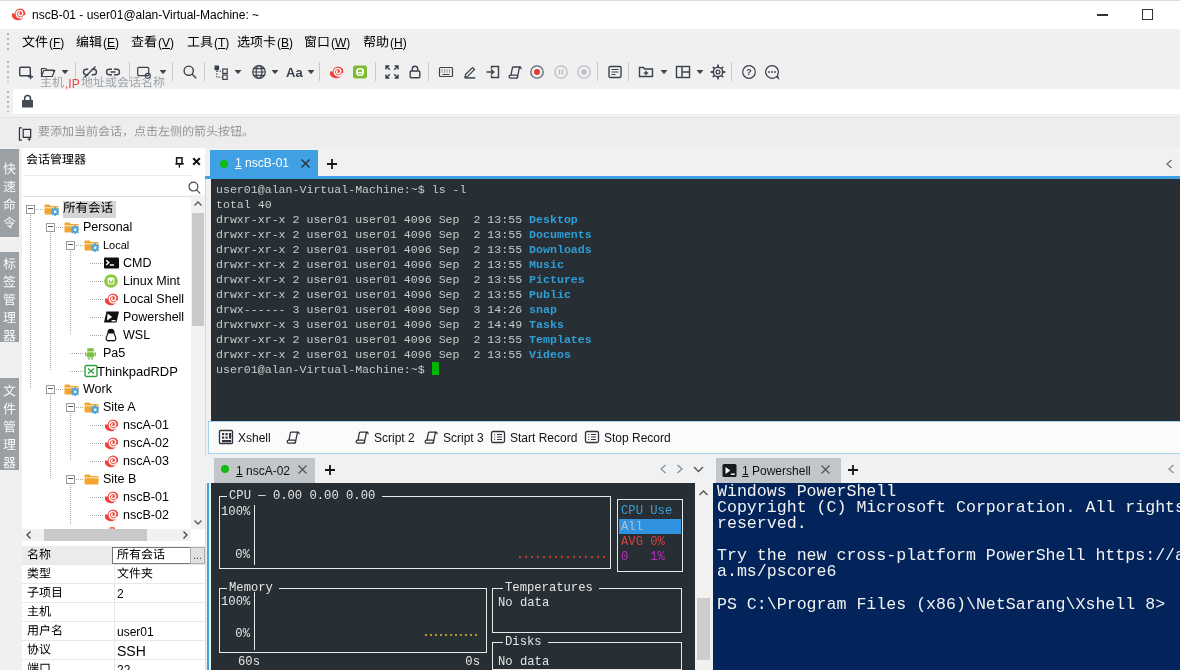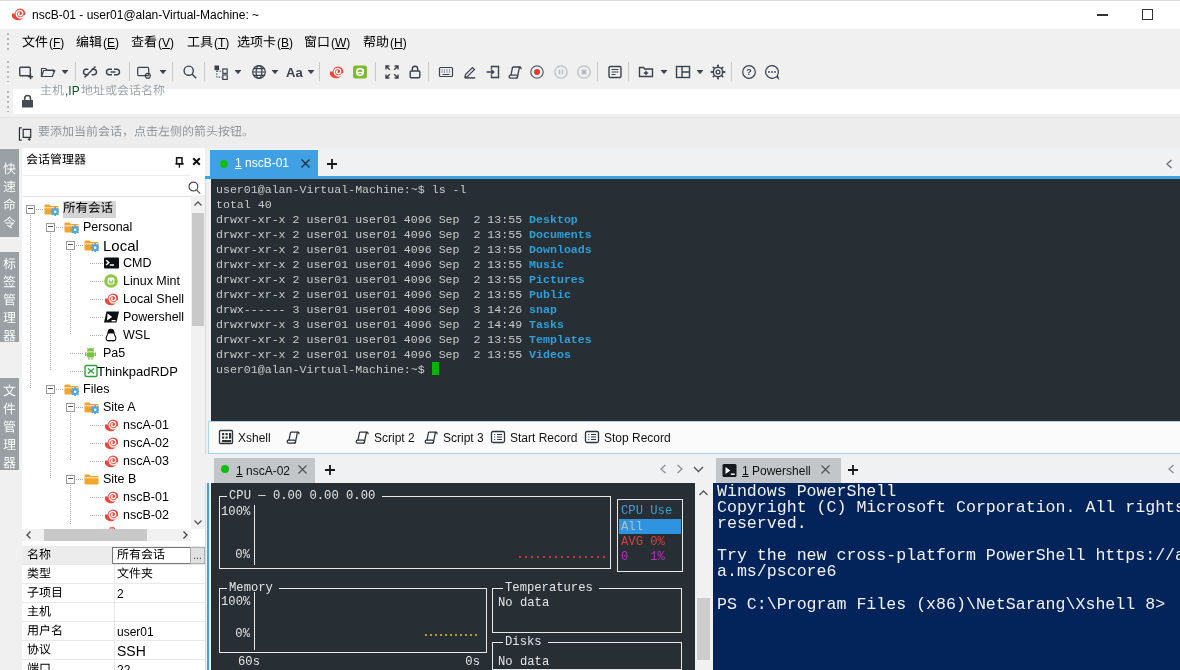--- a/index.html
+++ b/index.html
@@ -282,21 +282,21 @@
       <circle cx="8" cy="8" r=".9" fill="#3a414d"></circle>
       <circle cx="11" cy="8" r=".9" fill="#3a414d"></circle>
     </svg>
     <div class="" style="position:absolute;left:0px;top:87px;width:1180px;height:30px;background:#f0f0f0"></div>
     <div class="" style="position:absolute;left:13px;top:89px;width:1167px;height:25px;background:#fff"></div>
     <div class="" style="position:absolute;left:7px;top:91px;width:2px;height:21px;background:repeating-linear-gradient(to bottom,#b5b5b5 0 2px,transparent 2px 5px)"></div>
     <svg style="position:absolute;left:21px;top:94px" width="13" height="14" viewBox="0 0 13 14">
       <rect x="1" y="6" width="11" height="7.5" rx="0.5" fill="#444b54"></rect>
       <path d="M3.7 6 V4.4 a2.9 2.9 0 0 1 5.8 0 V6" stroke="#444b54" stroke-width="1.6" fill="none"></path>
     </svg>
-    <div class="" style="position:absolute;left:40px;top:69px;width:400px;height:29px;font-size:12px;color:#14532d;display:flex;align-items:flex-end;white-space:nowrap">
+    <div class="" style="position:absolute;left:40px;top:69px;width:400px;height:29px;font-size:12px;color:#ef4444;display:flex;align-items:center;white-space:nowrap">
       <svg width="24.0" height="14.5" viewBox="0 0 24.0 14.5" style="vertical-align:-3.9px">
         <use href="#Gcid09562" fill="#9ba1a6" transform="translate(0.00,10.56) scale(0.012000,-0.012000)"></use>
         <use href="#Gcid20780" fill="#9ba1a6" transform="translate(12.00,10.56) scale(0.012000,-0.012000)"></use>
       </svg>
       <span style="margin:0 1px">,IP</span>
       <svg width="84.0" height="14.5" viewBox="0 0 84.0 14.5" style="vertical-align:-3.9px">
         <use href="#Gcid13264" fill="#9ba1a6" transform="translate(0.00,10.56) scale(0.012000,-0.012000)"></use>
         <use href="#Gcid13285" fill="#9ba1a6" transform="translate(12.00,10.56) scale(0.012000,-0.012000)"></use>
         <use href="#Gcid18525" fill="#9ba1a6" transform="translate(24.00,10.56) scale(0.012000,-0.012000)"></use>
         <use href="#Gcid09890" fill="#9ba1a6" transform="translate(36.00,10.56) scale(0.012000,-0.012000)"></use>
@@ -465,21 +465,21 @@
       <rect x="10.35" y="5.1" width="1.7" height="2.6" rx="0.6" fill="#4aa7e0" transform="rotate(45 11.2 9.7)"></rect>
       <rect x="10.35" y="5.1" width="1.7" height="2.6" rx="0.6" fill="#4aa7e0" transform="rotate(90 11.2 9.7)"></rect>
       <rect x="10.35" y="5.1" width="1.7" height="2.6" rx="0.6" fill="#4aa7e0" transform="rotate(135 11.2 9.7)"></rect>
       <rect x="10.35" y="5.1" width="1.7" height="2.6" rx="0.6" fill="#4aa7e0" transform="rotate(180 11.2 9.7)"></rect>
       <rect x="10.35" y="5.1" width="1.7" height="2.6" rx="0.6" fill="#4aa7e0" transform="rotate(225 11.2 9.7)"></rect>
       <rect x="10.35" y="5.1" width="1.7" height="2.6" rx="0.6" fill="#4aa7e0" transform="rotate(270 11.2 9.7)"></rect>
       <rect x="10.35" y="5.1" width="1.7" height="2.6" rx="0.6" fill="#4aa7e0" transform="rotate(315 11.2 9.7)"></rect>
       <circle cx="11.2" cy="9.7" r="3.1" fill="#4aa7e0"></circle>
       <circle cx="11.2" cy="9.7" r="1.3" fill="#fff"></circle>
     </svg>
-    <div class="" style="position:absolute;left:103px;top:236px;width:80px;height:18px;font-size:15px;display:flex;align-items:center;white-space:nowrap">Local</div>
+    <div class="" style="position:absolute;left:103px;top:236px;width:80px;height:18px;font-size:11px;display:flex;align-items:center;white-space:nowrap">Local</div>
     <div class="" style="position:absolute;left:90px;top:263px;width:13px;height:1px;background:repeating-linear-gradient(to right,#a8a8a8 0 1px,transparent 1px 2px)"></div>
     <svg style="position:absolute;left:104px;top:256px" width="15" height="14" viewBox="0 0 15 14">
       <rect x="0" y="1.5" width="15" height="11" rx="1" fill="#0d0f12"></rect>
       <path d="M2.2 4.2 L4.8 6.6 L2.2 9" stroke="#fff" stroke-width="1.5" fill="none"></path>
       <path d="M5.8 9 h4.2" stroke="#fff" stroke-width="1.5"></path>
     </svg>
     <div class="" style="position:absolute;left:123px;top:254px;width:80px;height:18px;font-size:12.5px;display:flex;align-items:center;white-space:nowrap">CMD</div>
     <div class="" style="position:absolute;left:90px;top:281px;width:13px;height:1px;background:repeating-linear-gradient(to right,#a8a8a8 0 1px,transparent 1px 2px)"></div>
     <svg style="position:absolute;left:104px;top:274px" width="14" height="14" viewBox="0 0 14 14">
       <circle cx="7" cy="7" r="6.8" fill="#8bc83f"></circle>
@@ -536,21 +536,21 @@
       <rect x="10.35" y="5.1" width="1.7" height="2.6" rx="0.6" fill="#4aa7e0" transform="rotate(45 11.2 9.7)"></rect>
       <rect x="10.35" y="5.1" width="1.7" height="2.6" rx="0.6" fill="#4aa7e0" transform="rotate(90 11.2 9.7)"></rect>
       <rect x="10.35" y="5.1" width="1.7" height="2.6" rx="0.6" fill="#4aa7e0" transform="rotate(135 11.2 9.7)"></rect>
       <rect x="10.35" y="5.1" width="1.7" height="2.6" rx="0.6" fill="#4aa7e0" transform="rotate(180 11.2 9.7)"></rect>
       <rect x="10.35" y="5.1" width="1.7" height="2.6" rx="0.6" fill="#4aa7e0" transform="rotate(225 11.2 9.7)"></rect>
       <rect x="10.35" y="5.1" width="1.7" height="2.6" rx="0.6" fill="#4aa7e0" transform="rotate(270 11.2 9.7)"></rect>
       <rect x="10.35" y="5.1" width="1.7" height="2.6" rx="0.6" fill="#4aa7e0" transform="rotate(315 11.2 9.7)"></rect>
       <circle cx="11.2" cy="9.7" r="3.1" fill="#4aa7e0"></circle>
       <circle cx="11.2" cy="9.7" r="1.3" fill="#fff"></circle>
     </svg>
-    <div class="" style="position:absolute;left:83px;top:380px;width:80px;height:18px;font-size:12.5px;display:flex;align-items:center;white-space:nowrap">Files</div>
+    <div class="" style="position:absolute;left:83px;top:380px;width:80px;height:18px;font-size:12.5px;display:flex;align-items:center;white-space:nowrap">Work</div>
     <div class="" style="position:absolute;left:70px;top:407px;width:13px;height:1px;background:repeating-linear-gradient(to right,#a8a8a8 0 1px,transparent 1px 2px)"></div>
     <div class="" style="position:absolute;left:66px;top:403px;width:9px;height:9px;background:#fff;border:1px solid #9a9a9a;box-sizing:border-box"></div>
     <div class="" style="position:absolute;left:68px;top:406px;width:5px;height:1px;background:#555"></div>
     <svg style="position:absolute;left:84px;top:400px" width="15" height="14" viewBox="0 0 15 14">
       <path d="M0.5 3.5 a1 1 0 0 1 1-1 h4 l1.4 1.6 h6.6 a1 1 0 0 1 1 1 v6.4 a1 1 0 0 1 -1 1 h-12 a1 1 0 0 1 -1-1 z" fill="#f3a42c"></path>
       <path d="M0.5 5.8 h14" stroke="#fff" stroke-width="0.8"></path>
       <rect x="10.35" y="5.1" width="1.7" height="2.6" rx="0.6" fill="#4aa7e0" transform="rotate(0 11.2 9.7)"></rect>
       <rect x="10.35" y="5.1" width="1.7" height="2.6" rx="0.6" fill="#4aa7e0" transform="rotate(45 11.2 9.7)"></rect>
       <rect x="10.35" y="5.1" width="1.7" height="2.6" rx="0.6" fill="#4aa7e0" transform="rotate(90 11.2 9.7)"></rect>
       <rect x="10.35" y="5.1" width="1.7" height="2.6" rx="0.6" fill="#4aa7e0" transform="rotate(135 11.2 9.7)"></rect>

